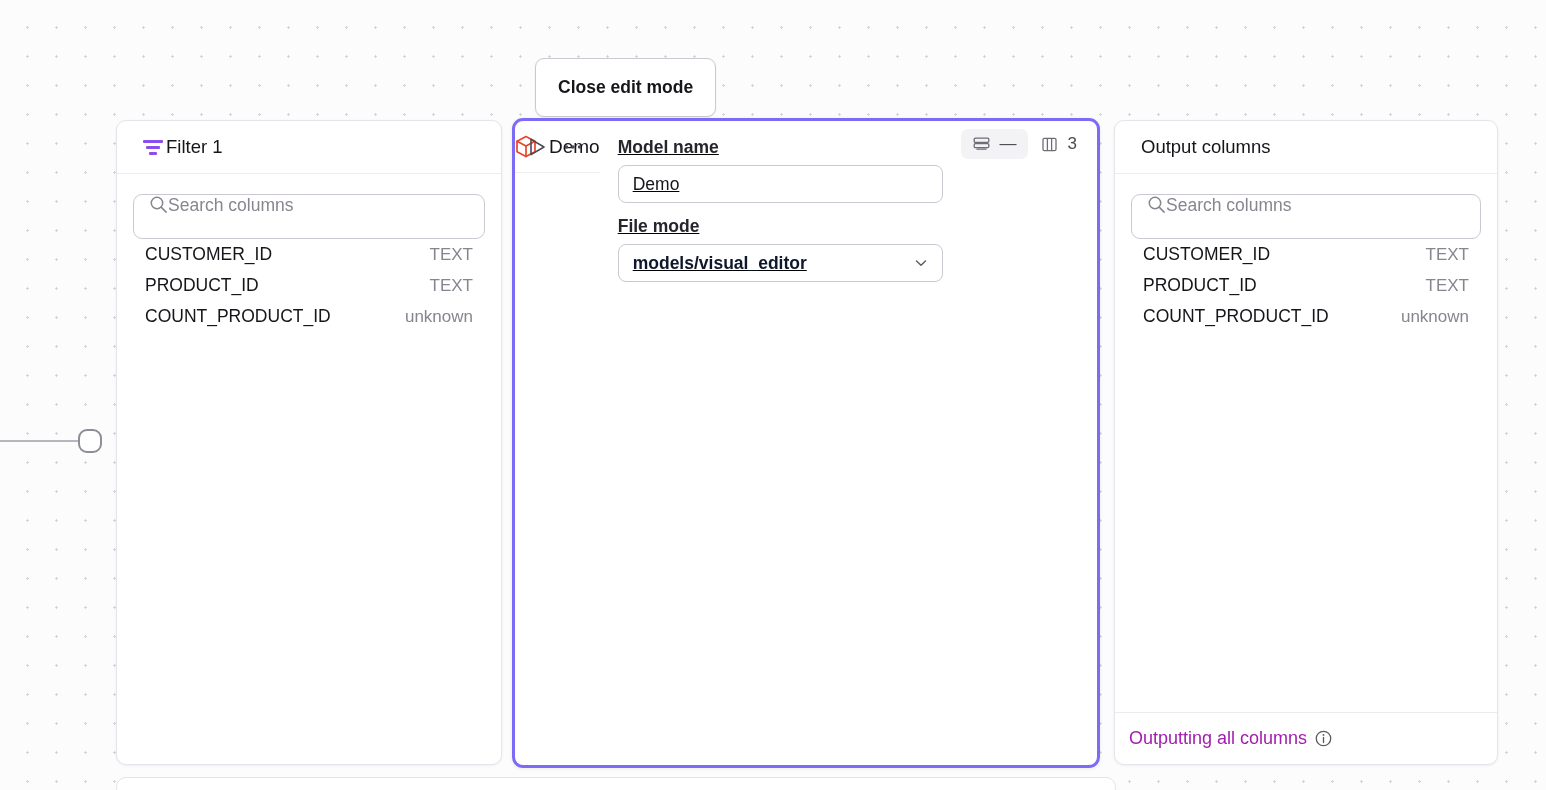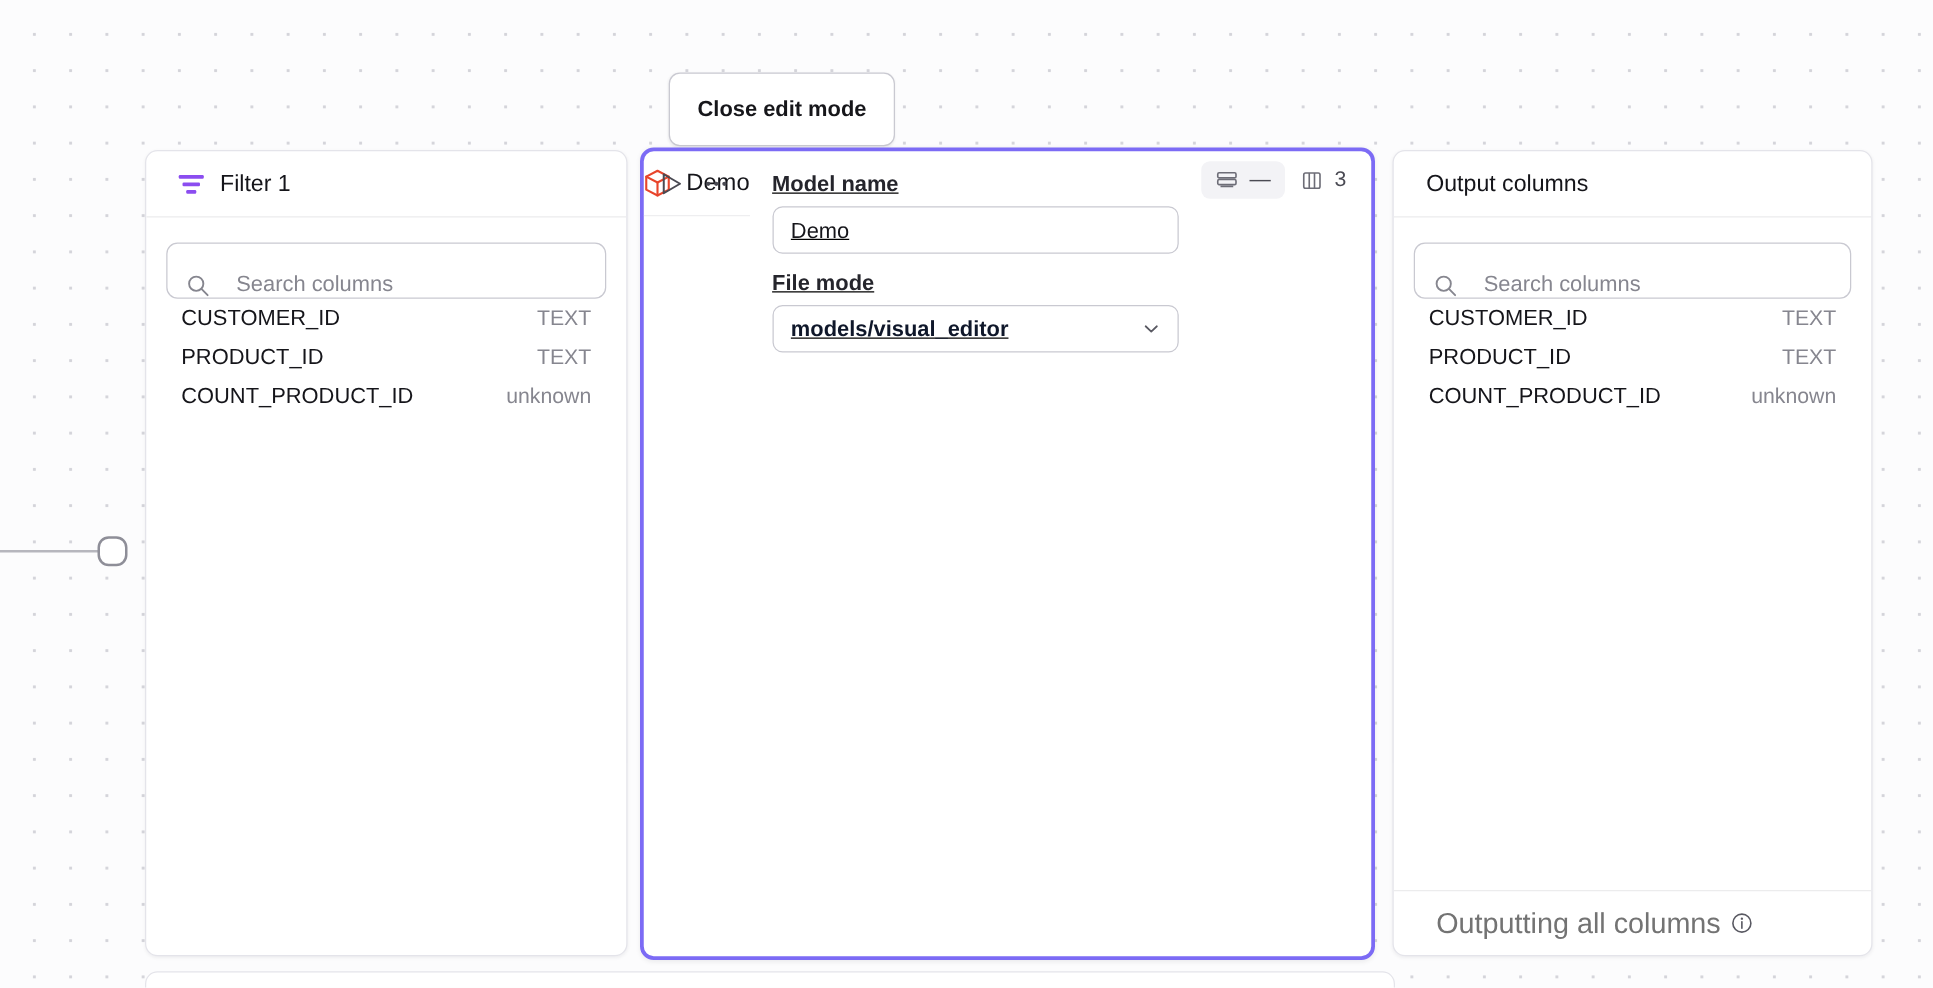--- a/index.html
+++ b/index.html
@@ -77,21 +77,21 @@
     overflow: hidden;
   }
   #filter-panel { left: 116px; top: 120px; width: 386px; height: 645px; }
   #output-panel { left: 1114px; top: 120px; width: 384px; height: 645px; }
 
   .panel-head {
     height: 53px;
     flex: 0 0 53px;
     display: flex;
     align-items: center;
-    gap: 13px;
+    gap: 3px;
     padding: 0 26px;
     border-bottom: 1px solid #ececed;
   }
   .panel-head .title {
     font-size: 18.5px;
     color: #15151a;
   }
 
   
   .filter-icon {
@@ -109,22 +109,22 @@
   .filter-icon i:nth-child(3) { width: 8px; }
 
   .panel-body { flex: 1 1 auto; padding: 20px 16px 0 16px; min-height: 0; }
 
   
   .search-box {
     height: 45px;
     border: 1px solid #c9c9d1;
     border-radius: 9px;
     display: flex;
-    align-items: flex-end;
-    gap: 21px;
+    align-items: flex-start;
+    gap: 0;
     padding: 0 15px;
     background: #fff;
     cursor: text;
   }
   .search-box .ph {
     font-size: 17.5px;
     color: #86868f;
     white-space: nowrap;
   }
   .mag { width: 19px; height: 19px; flex: 0 0 19px; }
@@ -143,21 +143,21 @@
 
   .panel-foot {
     flex: 0 0 auto;
     height: 52px;
     display: flex;
     align-items: center;
     gap: 7px;
     padding: 0 14px 0 14px;
     border-top: 1px solid #ececed;
   }
-  .panel-foot .txt { font-size: 23px; color: #737373; margin-left: 20px; }
+  .panel-foot .txt { font-size: 18px; color: #a21caf; }
 
   
   #demo-node {
     position: absolute;
     left: 512px;
     top: 118px;
     width: 588px;
     height: 650px;
     background: #ffffff;
     border: 3px solid #7c6bf5;

